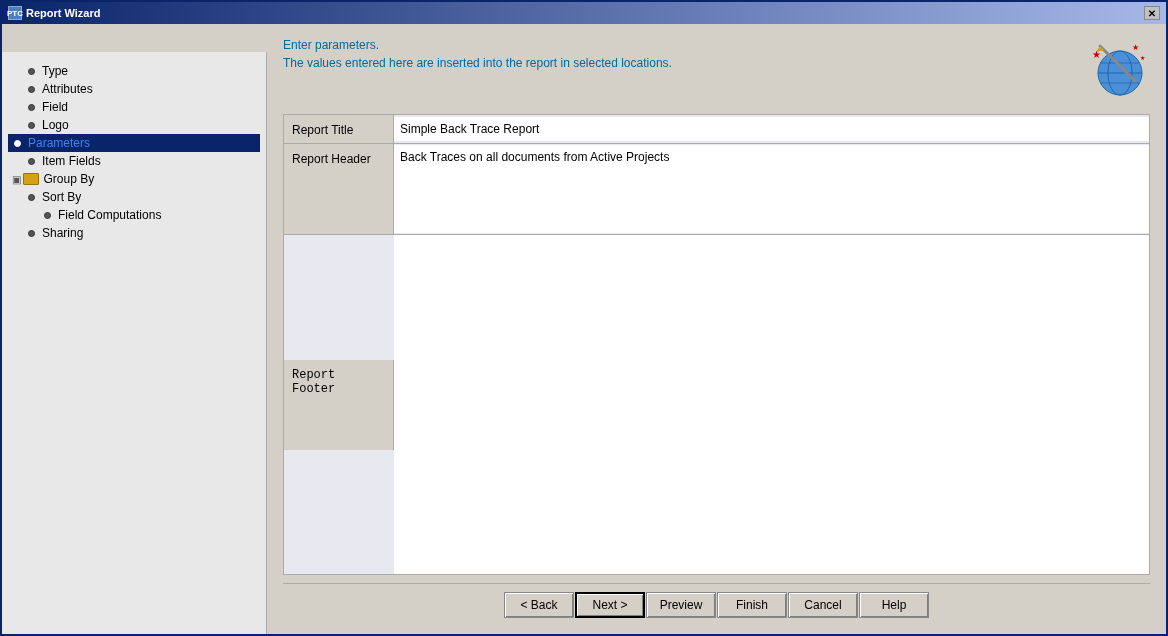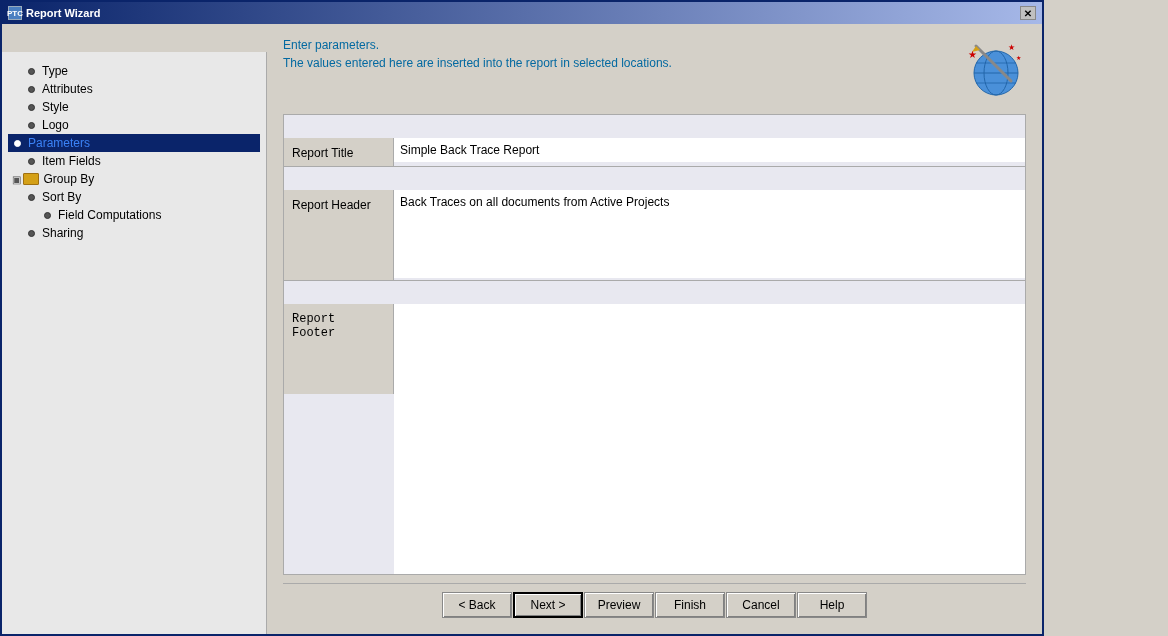--- a/index.html
+++ b/index.html
@@ -6,21 +6,21 @@
     body {
       font-family: 'Segoe UI', Tahoma, Geneva, Verdana, sans-serif;
       font-size: 12px;
       background: #d4d0c8;
       width: 1168px;
       height: 636px;
       overflow: hidden;
     }
 
     .window {
-      width: 1044px;
+      width: 1168px;
       height: 636px;
       display: flex;
       flex-direction: column;
       border: 2px solid #0a246a;
       background: #d4d0c8;
     }
 
     .titlebar {
       background: linear-gradient(to right, #0a246a, #a6b8e8);
       color: white;
@@ -176,23 +176,22 @@
       border: 1px solid #aaa;
       padding: 0;
       flex: 1;
       display: flex;
       flex-direction: column;
       overflow: hidden;
     }
 
     .form-row {
       display: flex;
-      align-items: flex-start;
+      align-items: center;
       border-bottom: 1px solid #aaa;
-      margin-top: 23px;
     }
 
     .form-row:last-child {
       border-bottom: none;
       flex: 1;
       font-family: Liberation Mono, monospace;
     }
 
     .form-label {
       width: 110px;
@@ -302,21 +301,21 @@
         <span class="bullet">
             <span class="bullet-circle"></span>
           </span>
         <span class="label">Attributes</span>
       </div>
 
       <div class="tree-item tree-indent">
         <span class="bullet">
             <span class="bullet-circle"></span>
           </span>
-        <span class="label">Style</span>
+        <span class="label">Field</span>
       </div>
 
       <div class="tree-item tree-indent">
         <span class="bullet">
             <span class="bullet-circle"></span>
           </span>
         <span class="label">Logo</span>
       </div>
 
       <div class="tree-item tree-indent selected">

